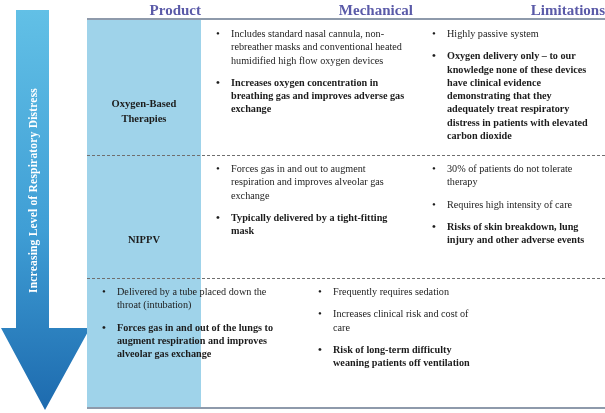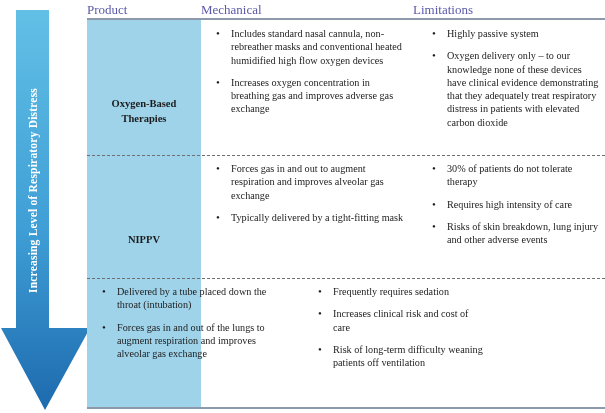--- a/index.html
+++ b/index.html
@@ -61,23 +61,23 @@
     position: absolute;
     left: 0;
     top: 0;
     width: 518px;
     height: 18px;
     display: flex;
     align-items: flex-start;
   }
   .col-head {
     color: #5a5aa8;
-    font-weight: normal;
-    font-size: 13px;
-    text-align: left;
+    font-weight: bold;
+    font-size: 15px;
+    text-align: right;
     padding-top: 2px;
     font-family: "Liberation Serif", "DejaVu Serif", serif;
   }
   .col-head.product { width: 114px; }
   .col-head.description { width: 212px; }
   .col-head.limitations { width: 192px; }
 
   .top-rule {
     position: absolute;
     left: 0;
@@ -161,21 +161,21 @@
   }
   ul.bullets li {
     position: relative;
     padding-left: 20px;
     margin: 0 0 9px 0;
     font-size: 10.2px;
     line-height: 1.30;
     color: #1c1c1c;
     font-family: "Liberation Serif", "DejaVu Serif", serif;
   }
-  ul.bullets li:last-child { margin-bottom: 0; }
+  ul.bullets li:last-child { margin-bottom: 0; font-weight: bold; }
   ul.bullets li::before {
     content: "\2022";
     position: absolute;
     left: 5px;
     top: -1px;
     font-size: 11px;
     color: #1c1c1c;
     line-height: 1.30;
   }
   .cell-desc ul.bullets { padding-left: 10px; }

